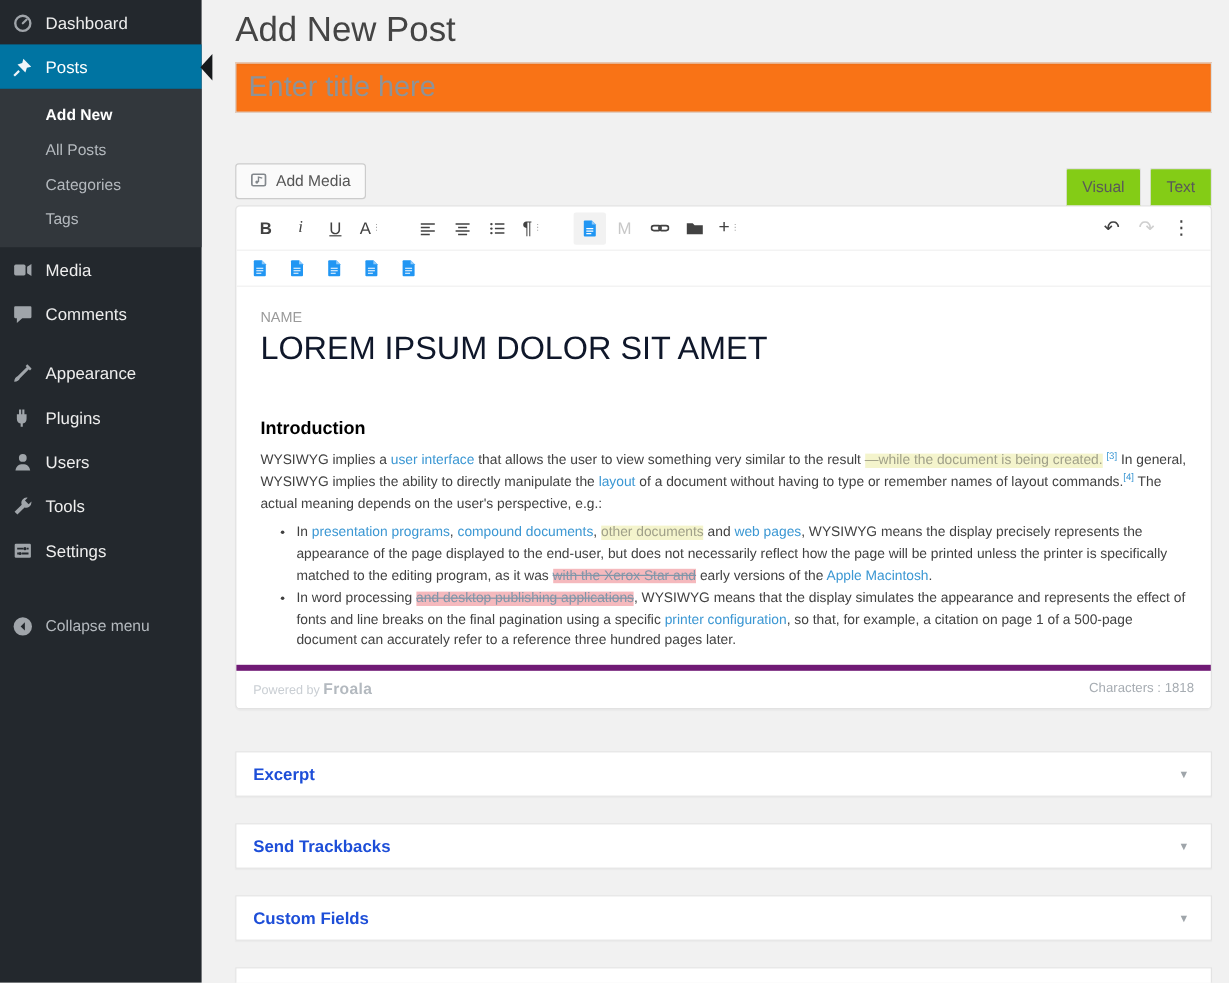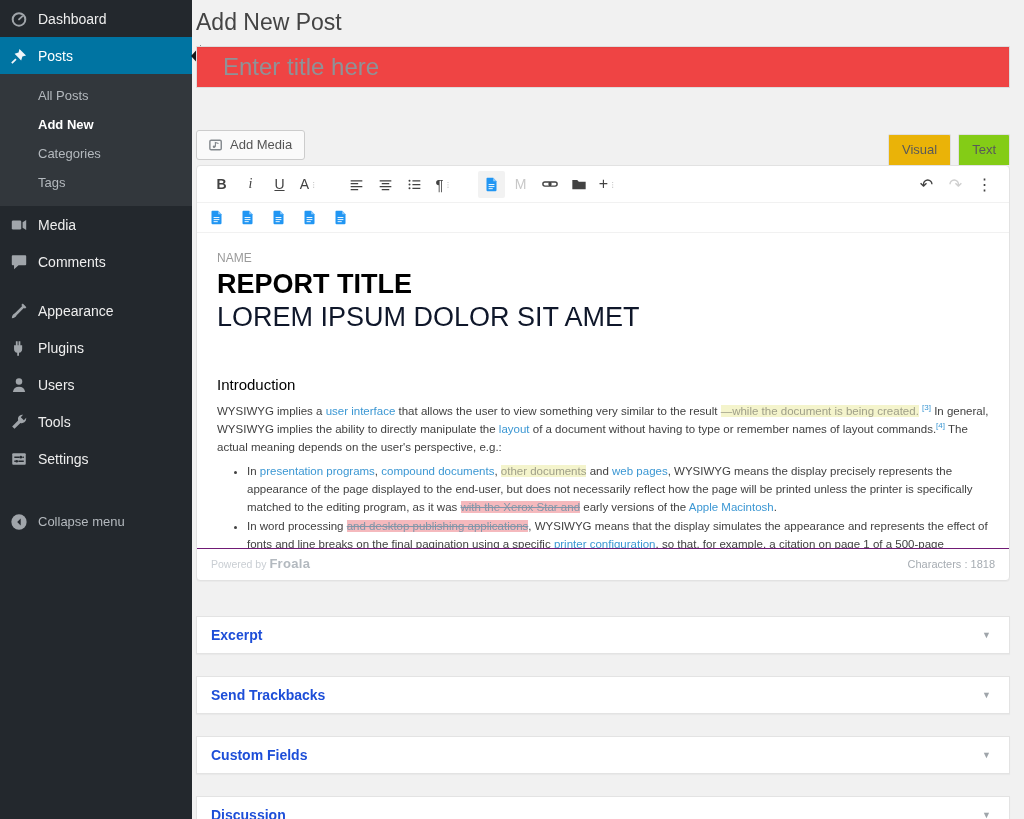--- a/index.html
+++ b/index.html
@@ -4,42 +4,42 @@
 <style>
   * { box-sizing: border-box; }
   html,body { margin:0; padding:0; }
   body {
     width:1024px; height:819px; overflow:hidden;
     background:#f1f1f1;
     font-family:"Liberation Sans", sans-serif;
     position:relative;
   }
   
-  .sidebar { position:absolute; left:0; top:0; width:192px; height:100%; background:#23282d; }
+  .sidebar { position:absolute; left:0; top:0; width:168px; height:100%; background:#23282d; }
   .menu-item { position:relative; display:flex; align-items:center; gap:9px; padding:0 8px 0 9px; height:37px; font-size:14px; color:#eee; cursor:pointer; }
   .menu-item .mi-icon { width:20px; height:20px; display:flex; align-items:center; justify-content:center; color:#a0a5aa; flex:0 0 20px; }
   .menu-item.active { background:var(--accent,#0074a2); color:#fff; }
   .menu-item.active .mi-icon { color:#f0f5f9; }
   .menu-item.gap { margin-top:12px; }
   .menu-item.collapse { margin-top:26px; color:#b4b9be; font-size:13px; }
   .menu-arrow { position:absolute; right:-9px; top:50%; margin-top:-11px; width:0; height:0; border:11px solid transparent; border-right:10px solid #16191c; }
   .submenu { background:#32373c; padding:7px 0 9px; }
   .submenu-item { padding:7px 12px 7px 38px; font-size:13px; color:#b4b9be; cursor:pointer; }
   .submenu-item.current { color:#fff; font-weight:700; }
   
   .content { position:absolute; left:170px; top:0; right:0; bottom:0; padding:4px 14px 0 26px; }
-  .page-title { font-size:23px; font-weight:400; color:#444; margin:0; padding:5px 0 10px; }
-  .title-input { width:100%; height:42px; border:1px solid #ddd; box-shadow:inset 0 1px 2px rgba(0,0,0,.05); font-size:24px; padding:3px 26px; color:#32373c; background:#ef4444; outline:none; font-family:inherit; }
+  .page-title { font-size:29px; font-weight:400; color:#444; margin:0; padding:5px 0 10px; }
+  .title-input { width:100%; height:42px; border:1px solid #ddd; box-shadow:inset 0 1px 2px rgba(0,0,0,.05); font-size:24px; padding:3px 10px; color:#32373c; background:#f97316; outline:none; font-family:inherit; }
   .title-input::placeholder { color:#8e9398; opacity:1; }
   .media-row { margin-top:42px; display:flex; justify-content:space-between; align-items:flex-end; }
-  .add-media { display:inline-flex; align-items:center; gap:7px; background:#fafafa; border:1px solid #ccc; border-radius:3px; padding:6px 12px 7px; font-size:13px; color:#555; cursor:pointer; font-family:inherit; margin-bottom:5px; }
+  .add-media { display:inline-flex; align-items:flex-start; gap:7px; background:#fafafa; border:1px solid #ccc; border-radius:3px; padding:6px 12px 7px; font-size:13px; color:#555; cursor:pointer; font-family:inherit; margin-bottom:5px; }
   .add-media .mb-ic { color:#82878c; display:flex; }
   .tabs { display:flex; }
   .tab { border:1px solid #e0e0e0; border-bottom:none; background:#84cc16; color:#595959; font-size:13px; padding:7px 13px 8px; margin-left:7px; cursor:pointer; font-family:inherit; border-radius:2px 2px 0 0; }
-  .tab.active { background:#eab308; }
+  .tab.active { background:#84cc16; }
   
   .editor { background:#fff; border:1px solid #e2e2e2; border-radius:4px; box-shadow:0 1px 1px rgba(0,0,0,.03); }
   .toolbar { display:flex; align-items:center; height:37px; padding:0 10px; border-bottom:1px solid #f1f1f1; }
   .tb-btn { display:inline-flex; align-items:center; justify-content:center; min-width:27px; height:27px; background:transparent; border:none; color:#424242; font-size:14px; cursor:pointer; padding:0 3px; margin:0 1px; border-radius:2px; font-family:inherit; }
   .tb-btn.gend { margin-right:20px; }
   .tb-btn.active { background:#f2f2f2; }
   .tb-btn.disabled { color:#c8c8c8; }
   .tb-ic { display:flex; }
   .caret { font-size:7px; color:#9a9a9a; margin-left:1px; line-height:1; }
   .tb-right { margin-left:auto; display:flex; }
@@ -50,29 +50,29 @@
   .g-underline { text-decoration:underline; }
   .g-paragraph-format { font-size:15px; }
   .g-insert-more { font-size:16px; }
   .toolbar2 { display:flex; align-items:center; height:30px; padding:0 12px; border-bottom:1px solid #f1f1f1; gap:16px; }
   .tpl-ic { display:flex; cursor:pointer; }
   
   .doc { padding:16px 20px 10px; height:315px; overflow:hidden; cursor:text; }
   .doc-name { font-size:12px; color:#9a9a9a; margin:2px 0 3px; }
   .doc-title { font-size:27px; font-weight:700; color:#000; line-height:1.22; }
   .doc-subtitle { font-size:27px; color:#0f172a; line-height:1.22; }
-  .doc-h3 { font-size:15px; font-weight:400; color:#000; margin:42px 0 10px; }
+  .doc-h3 { font-size:15px; font-weight:700; color:#000; margin:42px 0 10px; }
   .doc-p, .doc-ul { font-size:11.5px; color:#414141; line-height:1.55; margin:0; }
   .doc-ul { padding-left:30px; margin-top:7px; }
   .doc-ul li { margin-bottom:1px; }
   .lnk { color:var(--link,#3b97d3); text-decoration:none; cursor:pointer; }
   .hl { background:var(--hl-yellow,#f4f4cc); color:#a0a089; }
   .del { background:var(--hl-pink,#f5b9bd); color:#8096a9; text-decoration:line-through; }
   .sup { color:var(--link,#3b97d3); font-size:8px; vertical-align:super; line-height:0; }
-  .efooter { display:flex; justify-content:space-between; align-items:center; padding:7px 14px 9px; border-top:1px solid #701a75; }
+  .efooter { display:flex; justify-content:space-between; align-items:center; padding:7px 14px 9px; border-top:5px solid #701a75; }
   .powered { font-size:10.5px; color:#c9ced3; }
   .brand { font-size:13px; color:#b3b9bf; font-weight:700; letter-spacing:.3px; }
   .chars { font-size:11px; color:#a6acb2; }
   
   .panels { margin-top:35px; }
   .panel { display:flex; justify-content:space-between; align-items:center; background:#fff; border:1px solid #e3e3e3; box-shadow:0 1px 1px rgba(0,0,0,.03); padding:10px 14px; margin-bottom:22px; cursor:pointer; }
   .panel-title { font-size:14px; font-weight:700; color:#1d4ed8; }
   .panel-arrow { color:#9fa5aa; font-size:9px; padding:0 4px; }
 </style>
 </head>
@@ -92,22 +92,22 @@
       <span class="mi-icon">
         <svg viewBox="0 0 20 20" width="18" height="18">
           <path d="M10.5 2.2l7.3 7.3-4 1-1.4 4.4-7.3-7.3 4.4-1.4z" fill="currentColor"></path>
           <path d="M6.6 13.4L2 18" stroke="currentColor" stroke-width="2" fill="none"></path>
         </svg>
       </span>
       <span class="mi-label">Posts</span>
       <span class="menu-arrow"></span>
     </div>
     <div class="submenu">
+      <div class="submenu-item current">Add New</div>
       <div class="submenu-item">All Posts</div>
-      <div class="submenu-item current">Add New</div>
       <div class="submenu-item">Categories</div>
       <div class="submenu-item">Tags</div>
     </div>
     <div class="menu-item">
       <span class="mi-icon">
         <svg viewBox="0 0 20 20" width="18" height="18">
           <rect x="2" y="5" width="10.5" height="10" rx="1.5" fill="currentColor"></rect>
           <path d="M14 7l4-2.5v11L14 13z" fill="currentColor"></path>
         </svg>
       </span>
@@ -317,21 +317,20 @@
         <span class="tpl-ic">
           <svg viewBox="0 0 18 18" width="15" height="15">
             <path d="M4 1h7l4 4v11a1 1 0 01-1 1H4a1 1 0 01-1-1V2a1 1 0 011-1z" fill="var(--tb-blue,#2196f3)"></path>
             <path d="M11 1v4h4z" fill="#90caf9"></path>
             <path d="M5.5 9h7M5.5 11.5h7M5.5 14h5" stroke="#fff" stroke-width="1.1" fill="none"></path>
           </svg>
         </span>
       </div>
     <div class="doc">
       <div class="doc-name">NAME</div>
-      <div class="doc-title">REPORT TITLE</div>
       <div class="doc-subtitle">LOREM IPSUM DOLOR SIT AMET</div>
       <h3 class="doc-h3">Introduction</h3>
       <p class="doc-p" id="rich-paragraph"><span class="">WYSIWYG implies a </span><a href="#" class="lnk">user interface</a><span class=""> that allows the user to view something very similar to the result </span><span class="hl">—while the document is being created.</span><span class=""> </span><span class="sup">[3]</span><span class=""> In general, WYSIWYG implies the ability to directly manipulate the </span><a href="#" class="lnk">layout</a><span class=""> of a document without having to type or remember names of layout commands.</span><span class="sup">[4]</span><span class=""> The actual meaning depends on the user's perspective, e.g.:</span></p>
       <ul class="doc-ul" id="rich-bullets">
           <li><span class="">In </span><a href="#" class="lnk">presentation programs</a><span class="">, </span><a href="#" class="lnk">compound documents</a><span class="">, </span><span class="hl">other documents</span><span class=""> and </span><a href="#" class="lnk">web pages</a><span class="">, WYSIWYG means the display precisely represents the appearance of the page displayed to the end-user, but does not necessarily reflect how the page will be printed unless the printer is specifically matched to the editing program, as it was </span><span class="del">with the Xerox Star and</span><span class=""> early versions of the </span><a href="#" class="lnk">Apple Macintosh</a><span class="">.</span></li>
           <li><span class="">In word processing </span><span class="del">and desktop publishing applications</span><span class="">, WYSIWYG means that the display simulates the appearance and represents the effect of fonts and line breaks on the final pagination using a specific </span><a href="#" class="lnk">printer configuration</a><span class="">, so that, for example, a citation on page 1 of a 500-page document can accurately refer to a reference three hundred pages later.</span></li>
         </ul>
     </div>
     <div class="efooter">
       <div class="powered">

